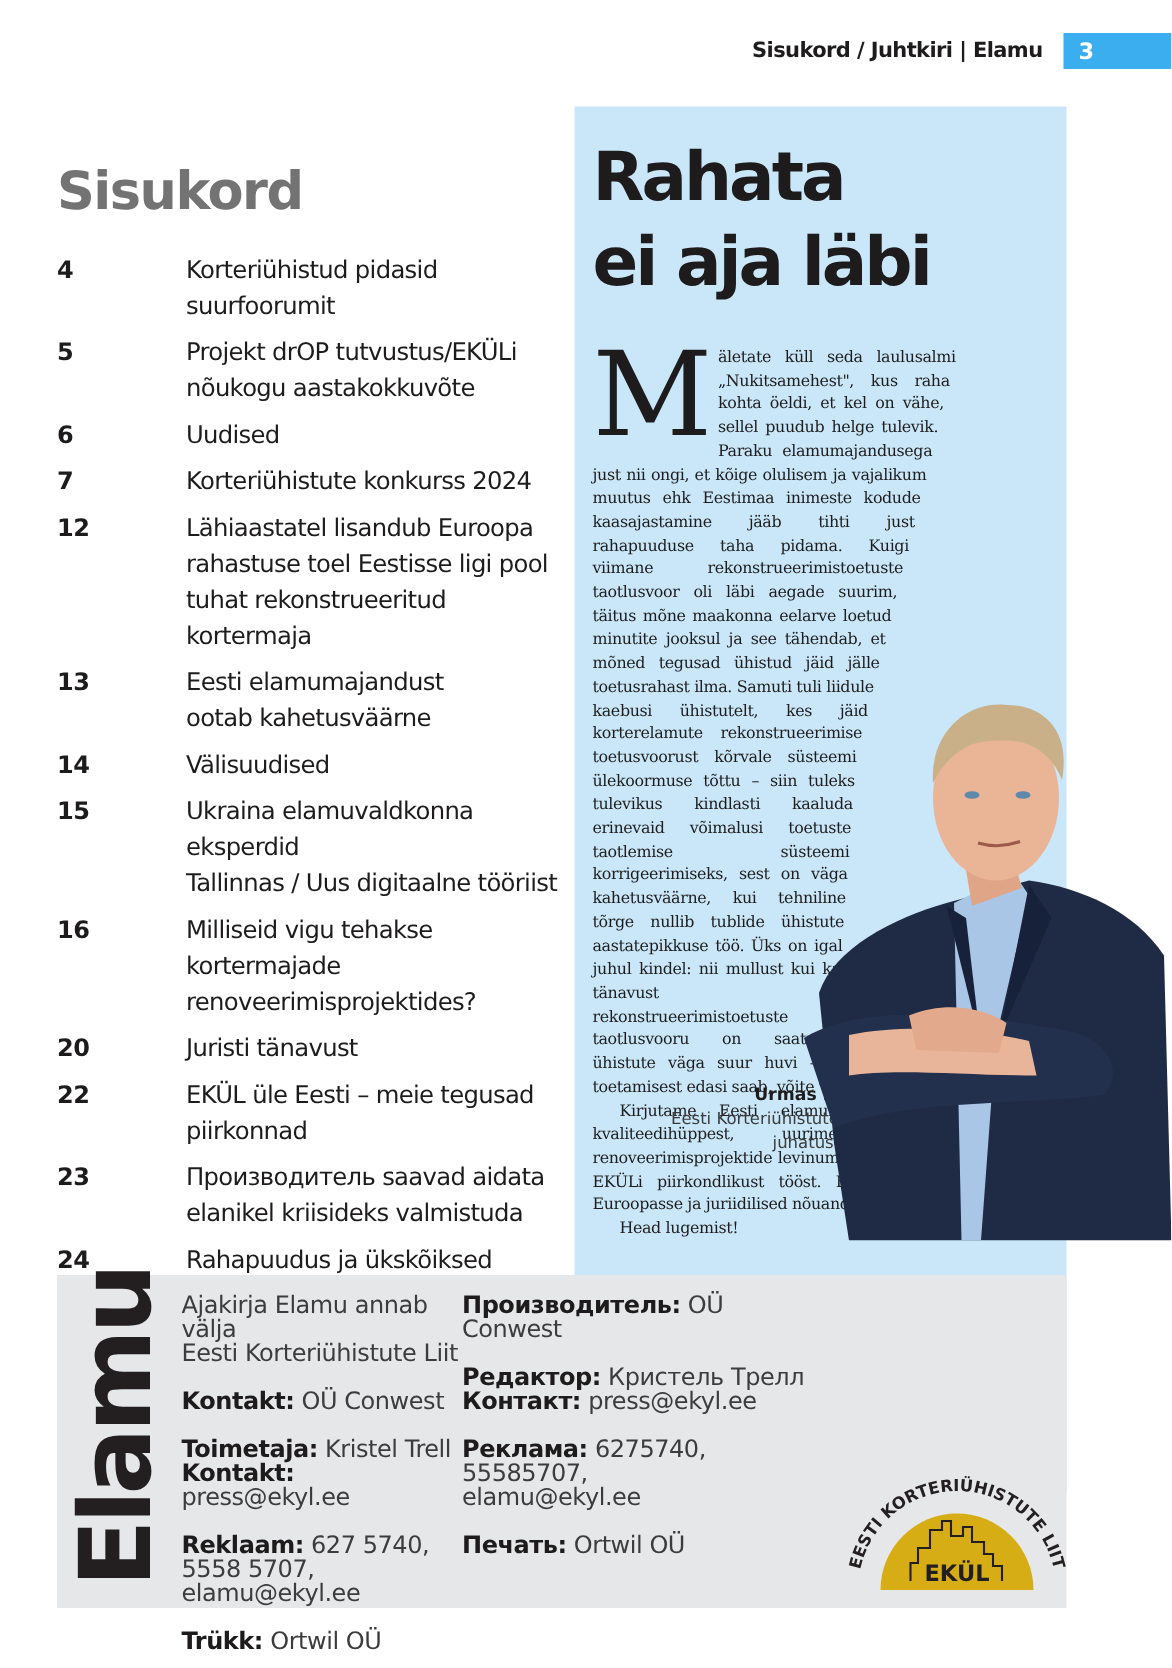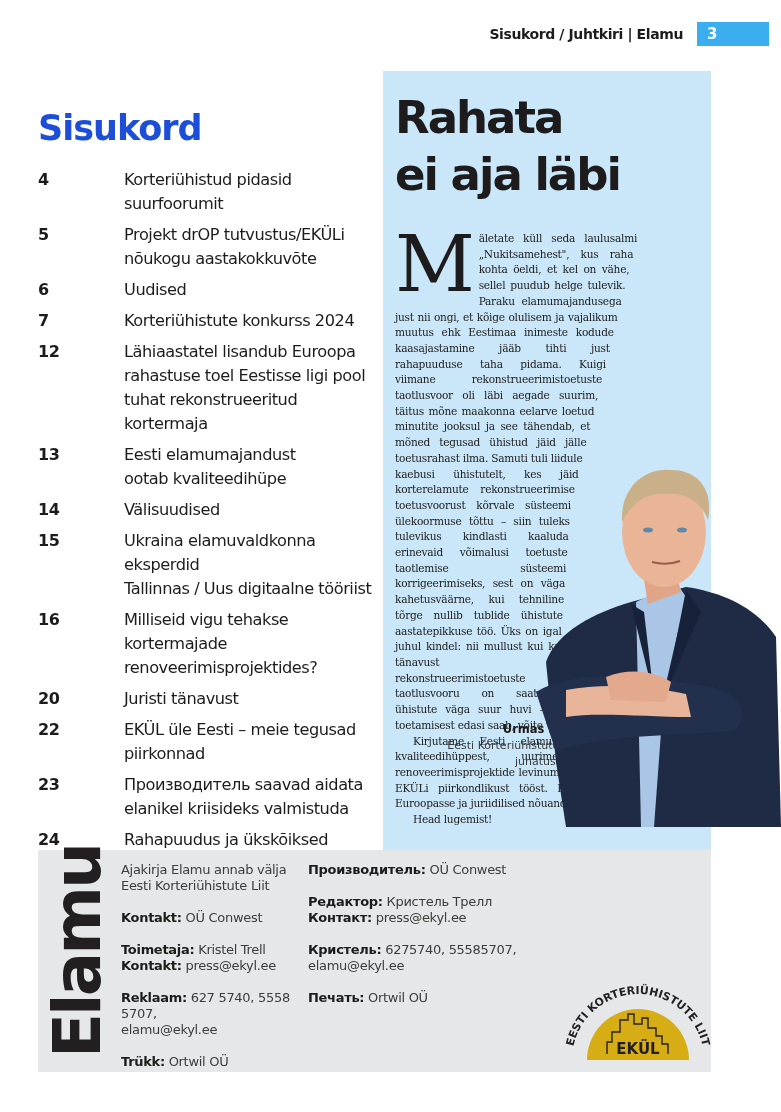--- a/index.html
+++ b/index.html
@@ -1,37 +1,37 @@
 <!DOCTYPE html>
 <html><head>
 <meta charset="utf-8">
 <style>
   * { box-sizing: border-box; margin: 0; padding: 0; }
   html, body { width: 781px; height: 1112px; background: #ffffff; overflow: hidden; }
   body { position: relative; font-family: "DejaVu Sans", sans-serif; color: #1d1b1c; }
 
   
   .running-head {
-    position: absolute; top: 22px; right: 12px; height: 24px;
+    position: absolute; top: 22px; right: 0; height: 24px;
     display: flex; align-items: center;
   }
   .running-head .section {
     font-family: "DejaVu Sans", sans-serif; font-weight: bold; font-size: 14px;
     letter-spacing: -0.4px; color: #1d1b1c; margin-right: 14px;
   }
   .running-head .page-tab {
     width: 72px; height: 24px; background: #3aaeee; color: #ffffff;
     font-weight: bold; font-size: 15px; padding-left: 10px; line-height: 24px;
   }
 
   
   .toc-title {
     position: absolute; left: 38px; top: 108px;
     font-family: "DejaVu Sans", sans-serif; font-weight: bold; font-size: 35px;
-    letter-spacing: -1px; color: #1d4ed8;
+    letter-spacing: -1px; color: #737373;
   }
   .toc-list { position: absolute; left: 38px; top: 168px; width: 340px; list-style: none; }
   .toc-item { display: flex; margin-bottom: 7px; }
   .toc-num {
     width: 38px; flex: none; font-weight: bold; font-size: 16px; line-height: 24px;
     color: #1d1b1c; letter-spacing: -0.3px;
   }
   .toc-text {
     font-size: 16.2px; line-height: 24px; color: #1d1b1c; letter-spacing: -0.45px;
     white-space: pre-line;
@@ -78,21 +78,21 @@
   .imprint {
     position: absolute; left: 38px; top: 850px; width: 673px; height: 222px;
     background: #e6e7e8;
   }
   .imprint-logo {
     position: absolute; left: 14px; top: 208px; transform-origin: 0 0; transform: rotate(-90deg);
     font-family: "DejaVu Sans", sans-serif; font-weight: bold; font-size: 66px;
     line-height: 52px; letter-spacing: -3px; color: #231f20;
   }
   .imprint-col {
-    position: absolute; top: 12px; font-size: 13px; line-height: 16px; color: #3c3c3c;
+    position: absolute; top: 12px; font-size: 16px; line-height: 16px; color: #3c3c3c;
     letter-spacing: -0.3px;
   }
   .imprint-col.et { left: 83px; width: 185px; }
   .imprint-col.ru { left: 270px; width: 240px; }
   .imprint-col .blk { margin-bottom: 16px; }
   .imprint-col b { color: #1d1b1c; font-weight: bold; }
 
   .ekyl-badge { position: absolute; left: 514px; top: 118px; width: 170px; height: 100px; }
 </style>
 </head>
@@ -124,21 +124,21 @@
     </li>
     <li class="toc-item">
       <span class="toc-num">12</span>
       <span class="toc-text">Lähiaastatel lisandub Euroopa
 rahastuse toel Eestisse ligi pool
 tuhat rekonstrueeritud kortermaja</span>
     </li>
     <li class="toc-item">
       <span class="toc-num">13</span>
       <span class="toc-text">Eesti elamumajandust
-ootab kvaliteedihüpe</span>
+ootab kahetusväärne</span>
     </li>
     <li class="toc-item">
       <span class="toc-num">14</span>
       <span class="toc-text">Välisuudised</span>
     </li>
     <li class="toc-item">
       <span class="toc-num">15</span>
       <span class="toc-text">Ukraina elamuvaldkonna eksperdid
 Tallinnas / Uus digitaalne tööriist</span>
     </li>
@@ -229,21 +229,21 @@
     <div><b>Trükk:</b> <span>Ortwil OÜ</span></div>
   </div>
 
   <div class="imprint-col ru">
     <div class="blk"><b>Производитель:</b> <span>OÜ Conwest</span></div>
     <div class="blk">
       <div><b>Редактор:</b> <span>Кристель Трелл</span></div>
       <div><b>Контакт:</b> <span>press@ekyl.ee</span></div>
     </div>
     <div class="blk">
-      <div><b>Кристель:</b> <span>6275740, 55585707,</span></div>
+      <div><b>Реклама:</b> <span>6275740, 55585707,</span></div>
       <div>elamu@ekyl.ee</div>
     </div>
     <div><b>Печать:</b> <span>Ortwil OÜ</span></div>
   </div>
 
   <svg class="ekyl-badge" viewBox="0 0 170 100">
     <defs>
       <path id="arcPath" d="M 20 92 A 66 66 0 0 1 152 92"></path>
     </defs>
     <path d="M 35 92 A 51 51 0 0 1 137 92 Z" fill="#d7ad16"></path>

